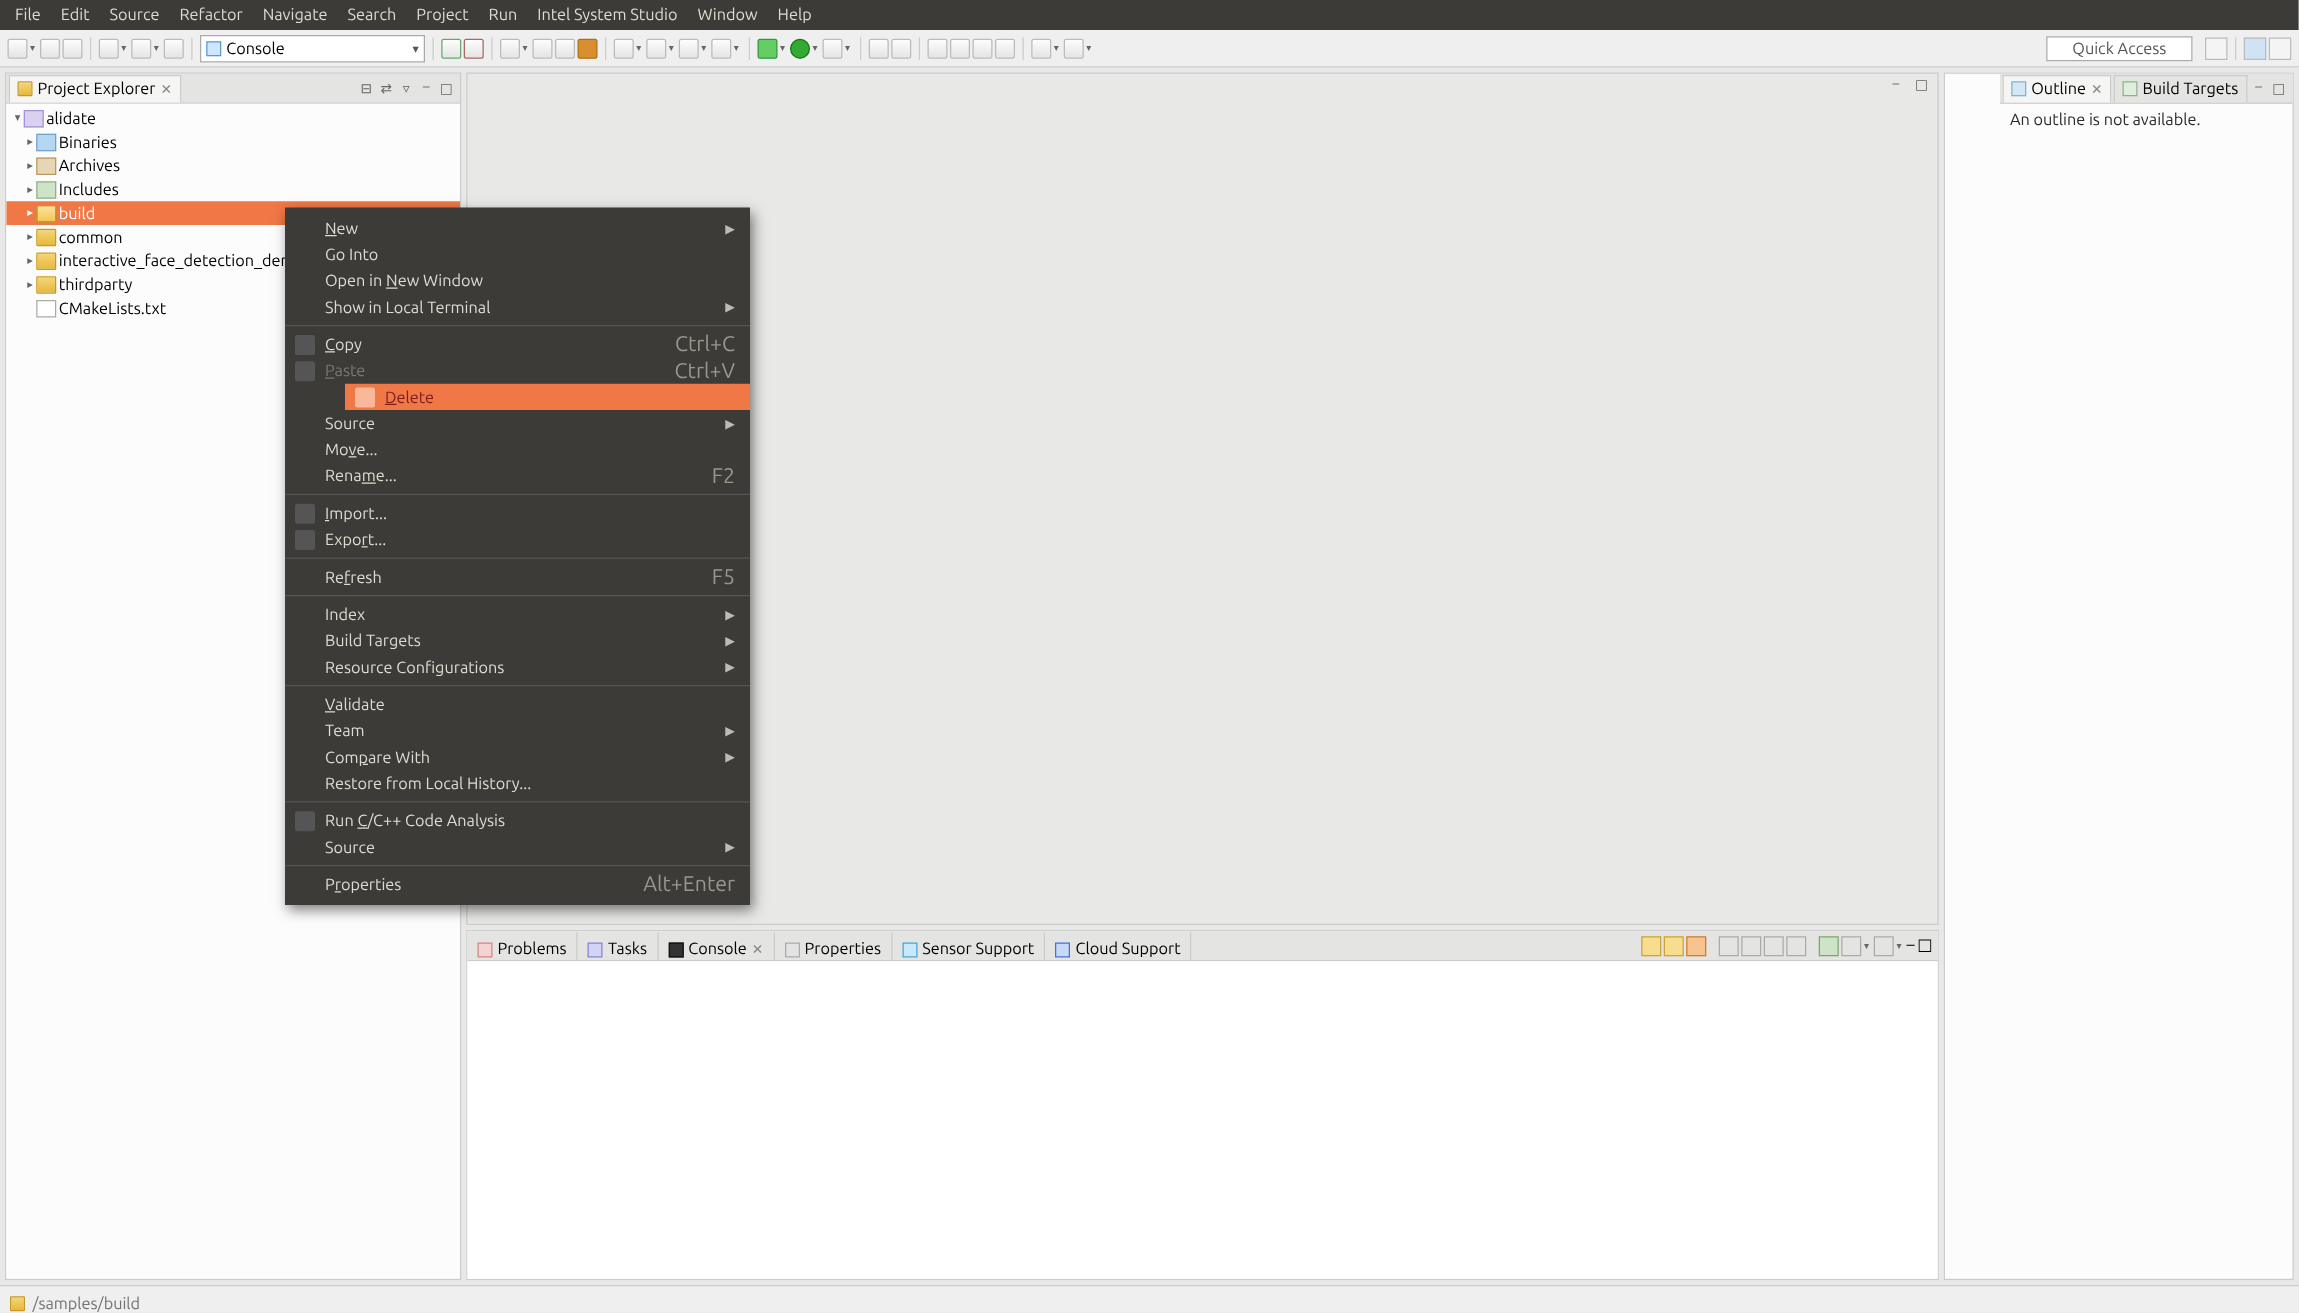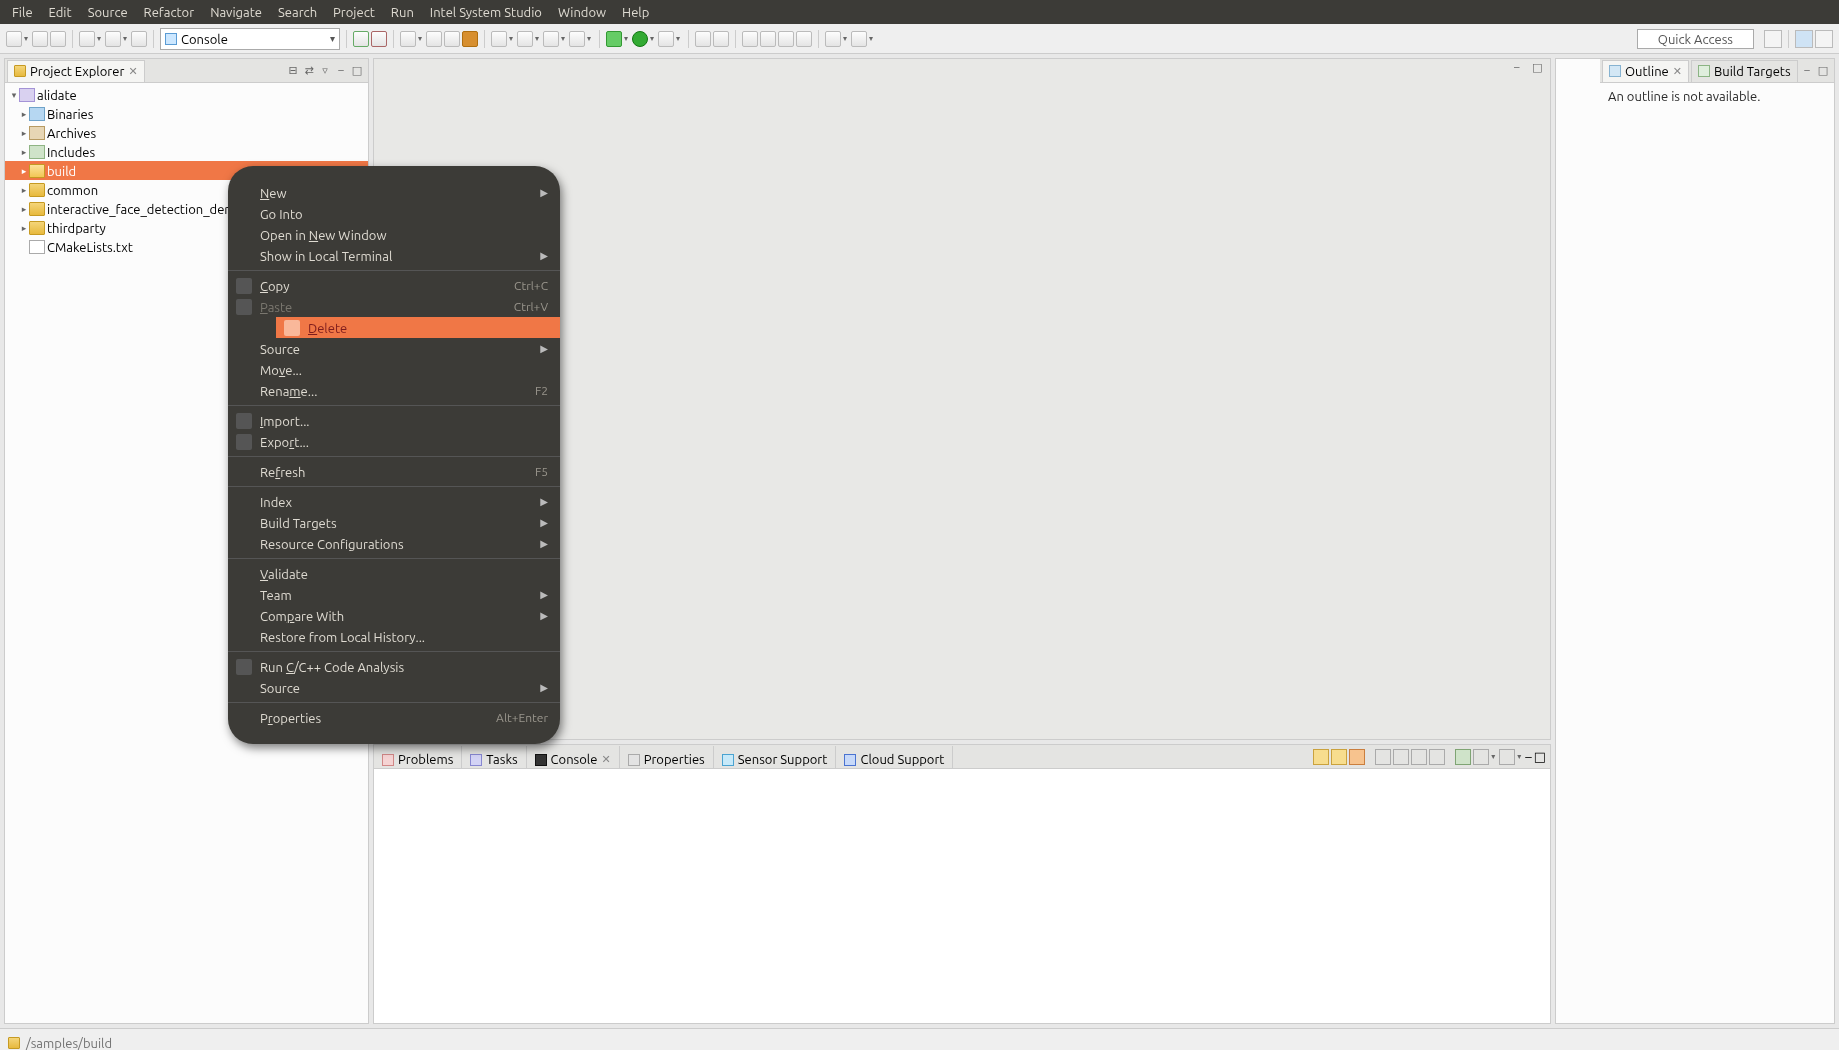--- a/index.html
+++ b/index.html
@@ -59,25 +59,25 @@
 .bottom-toolbar .bt { width:16px; height:16px;}
 
 
 .right-top { flex:1; border:1px solid #ccc; background:#fcfcfc; display:flex; flex-direction:column;padding-left:44px; }
 .outline-body { padding:6px 8px; color:#2a2a2a; }
 
 
 .statusbar { height:28px; background:#efefef; border-top:1px solid #ccc; display:flex; align-items:center; padding:0 8px; gap:6px; color:#737373; }
 
 
-.ctxmenu { position:absolute; left:228px; top:166px; width:332px; background:#3c3b37; color:#dfdbd2; box-shadow:2px 4px 10px rgba(0,0,0,0.5); z-index:1000; padding:16px 0;border-radius:25px; }
+.ctxmenu { position:absolute; left:228px; top:166px; width:372px; background:#3c3b37; color:#dfdbd2; box-shadow:2px 4px 10px rgba(0,0,0,0.5); z-index:1000; padding:6px 0; }
 .ctxmenu .row { height:21px; display:flex; align-items:center; padding:0 12px 0 32px; position:relative; cursor:default; }
 .ctxmenu .row.sep { height:1px; background:#555; margin:4px 0; padding:0; }
 .ctxmenu .row .micon { position:absolute; left:8px; width:16px; height:16px; }
-.ctxmenu .row .accel { margin-left:auto; color:#9a968d; font-size:12px; }
+.ctxmenu .row .accel { margin-left:auto; color:#9a968d; font-size:17px; }
 .ctxmenu .row .sub { margin-left:auto; color:#bbb; font-size:10px; }
 .ctxmenu .row.highlight { background:#f07746; color:#7f1d1d;margin-left:48px; }
 .ctxmenu .row.disabled { color:#7a776f; }
 .ctxmenu .row .ul { text-decoration:underline; }
 
 
 .i-folder { background:linear-gradient(#f4d57a,#e7b93d); border:1px solid #c69a22; border-radius:1px; }
 .i-folder-open { background:linear-gradient(#fce39b,#f2c755); border:1px solid #c69a22; border-radius:1px; }
 .i-file { background:#fff; border:1px solid #aaa; position:relative; }
 .i-bin { background:#b6d7f2; border:1px solid #6fa3c9; }

